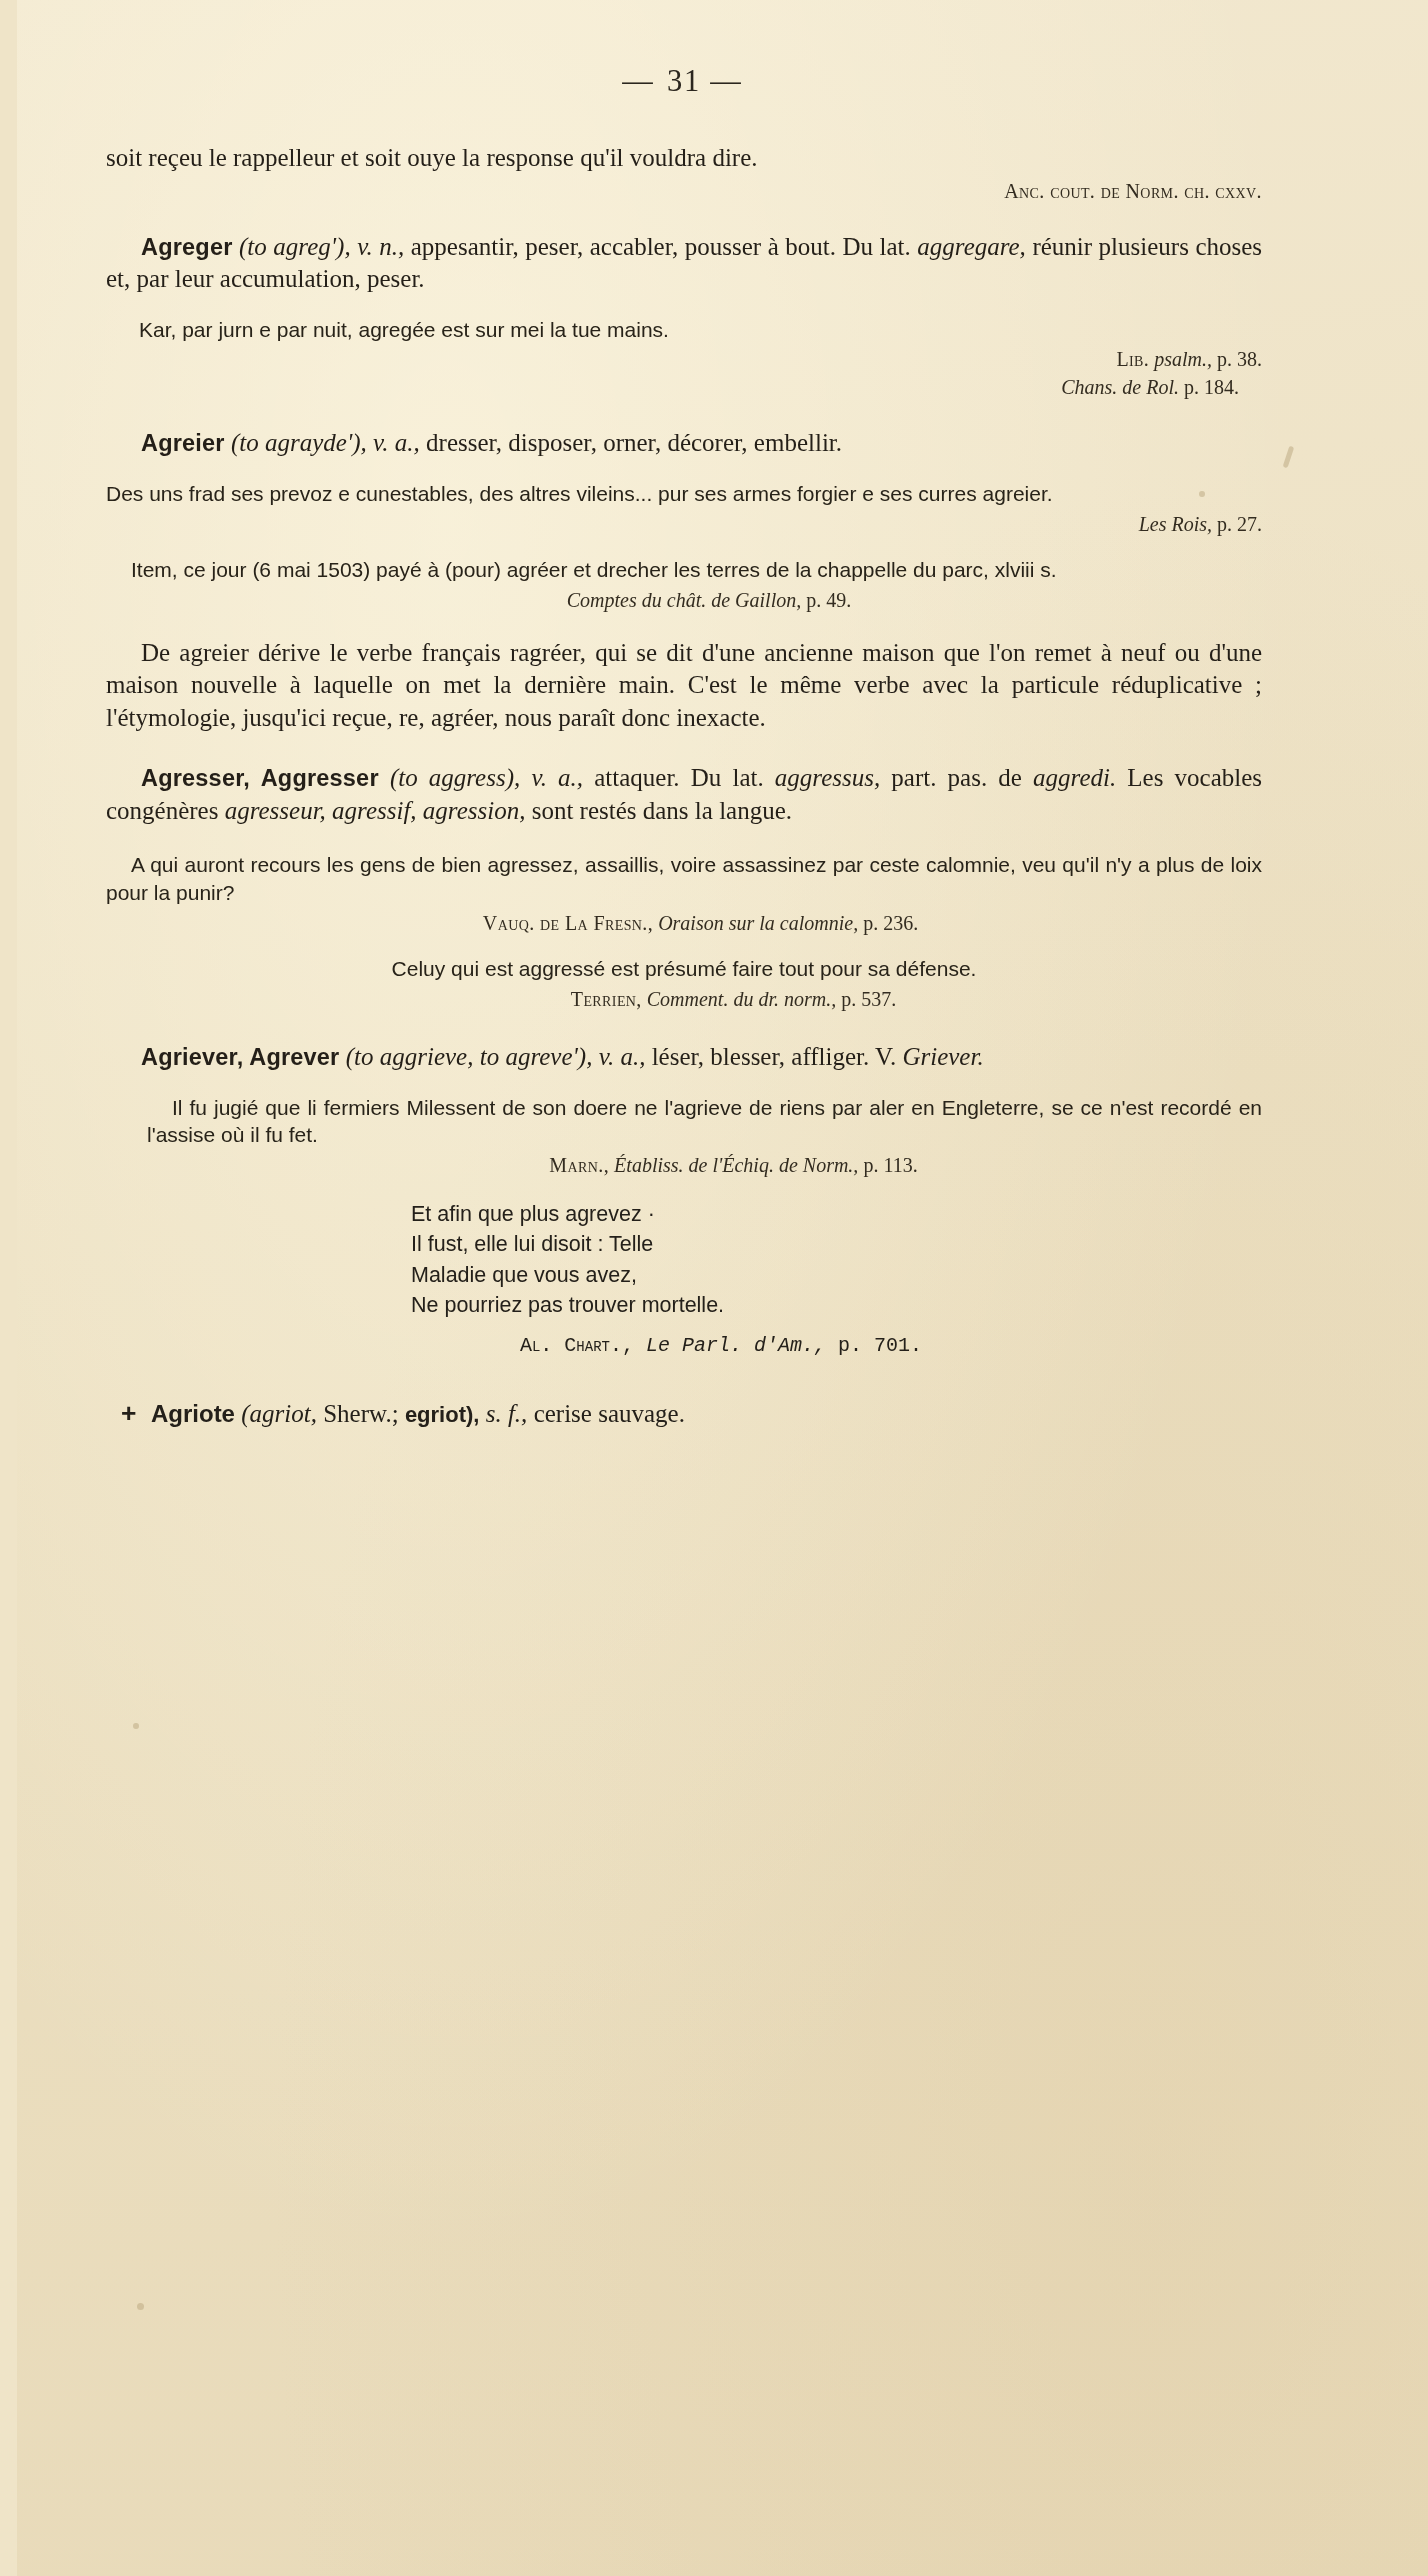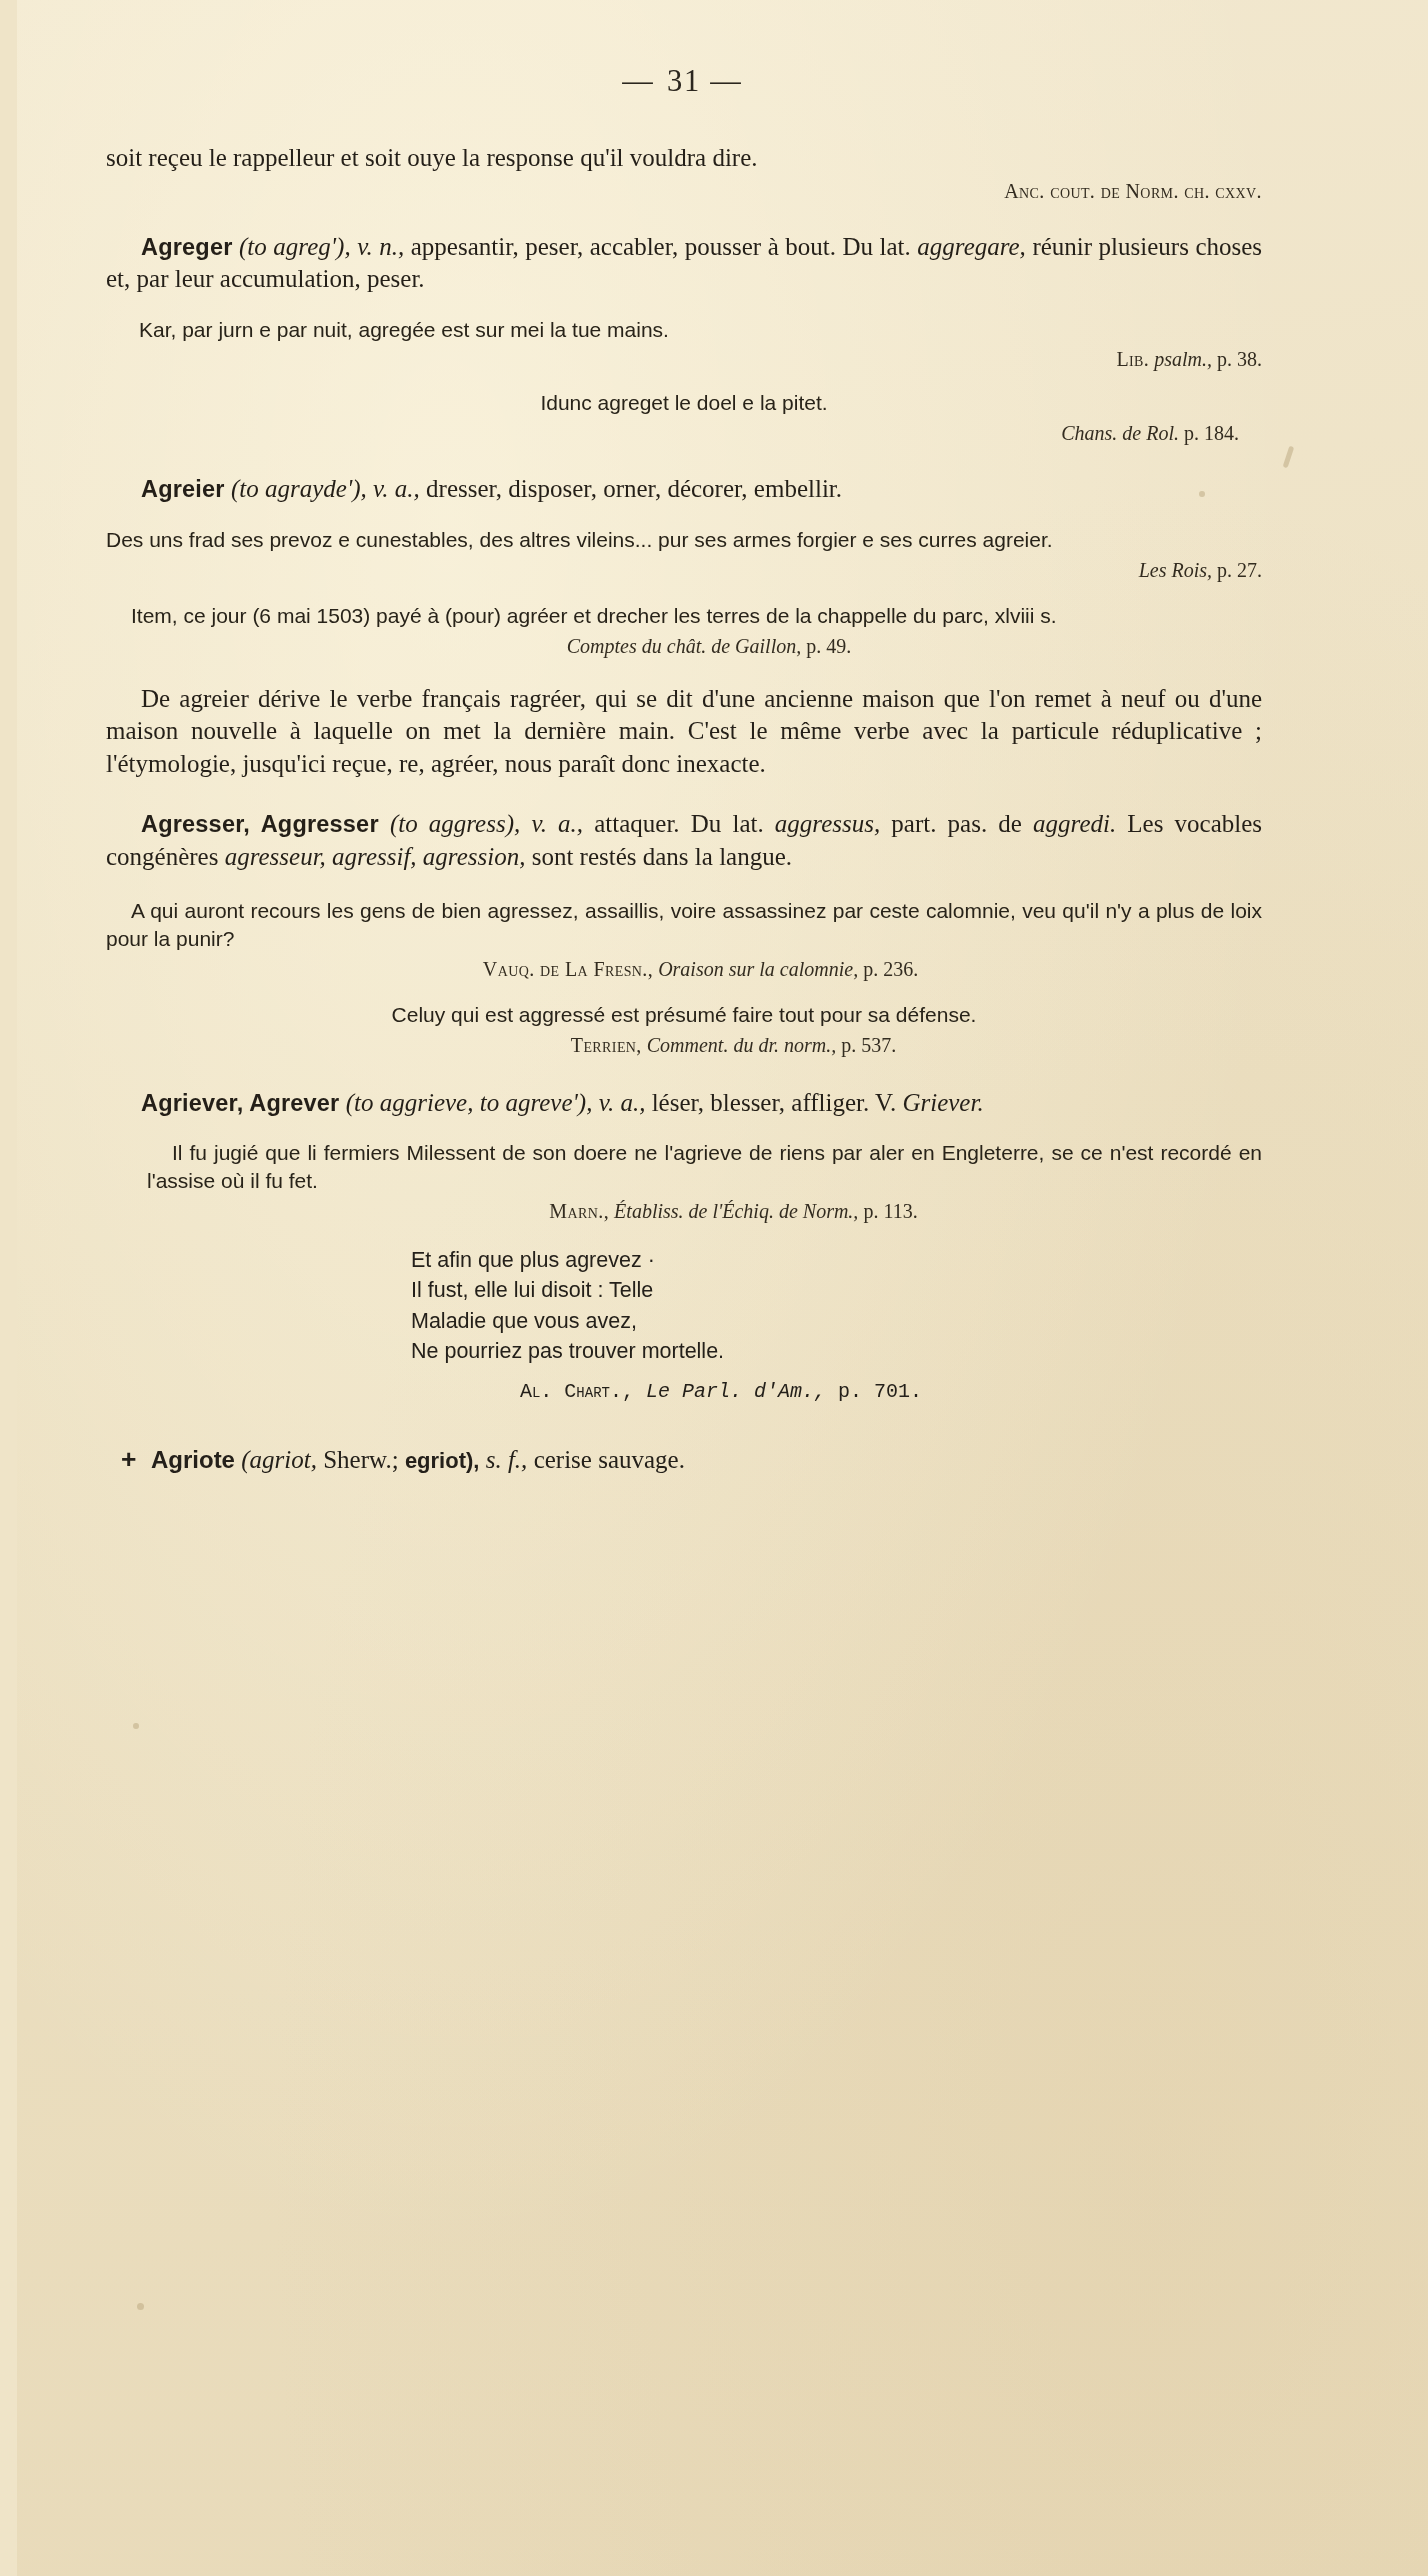--- a/index.html
+++ b/index.html
@@ -166,21 +166,20 @@
       <span>réunir plusieurs choses et, par leur accumulation, peser.</span>
     </p>
 
     <p class="quote narrow">Kar, par jurn e par nuit, agregée est sur mei la tue mains.</p>
     <p class="source">
       <span class="sc">Lib.</span>
       <span>psalm.,</span>
       <span class="pg">p. 38.</span>
     </p>
 
-    <p class="quote center" style="margin-top:18px;">Idunc agreget le doel e la pitet.</p>
     <p class="source" style="padding-right:23px;">
       <span>Chans. de Rol.</span>
       <span class="pg">p. 184.</span>
     </p>
 
     <p class="entry indent" style="margin-top:28px;">
       <span class="hw">Agreier</span>
       <span class="it">(to agrayde'),</span>
       <span class="it">v. a.,</span>
       <span>dresser, disposer, orner, décorer, embellir.</span>

